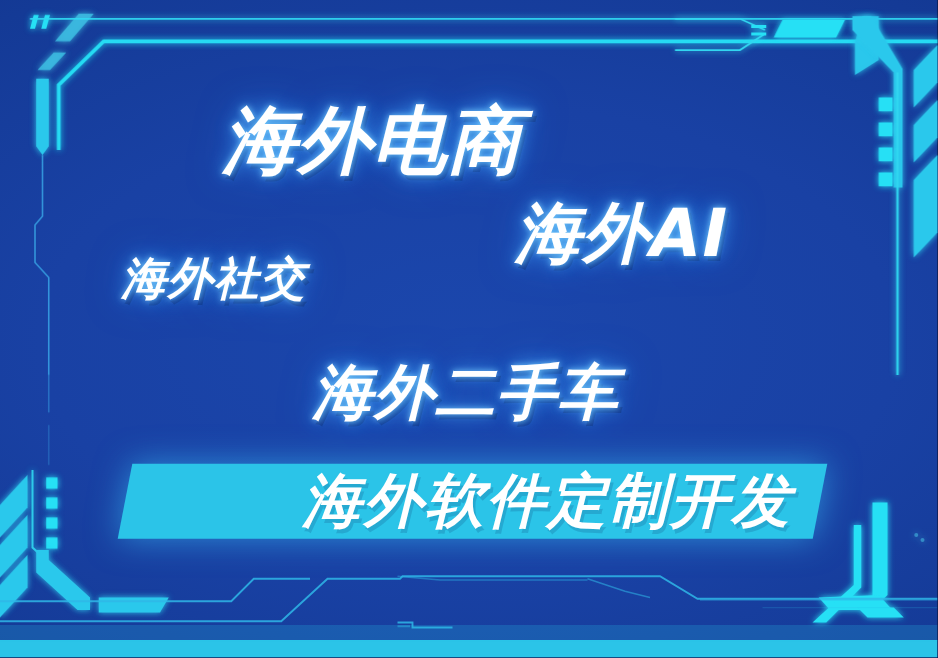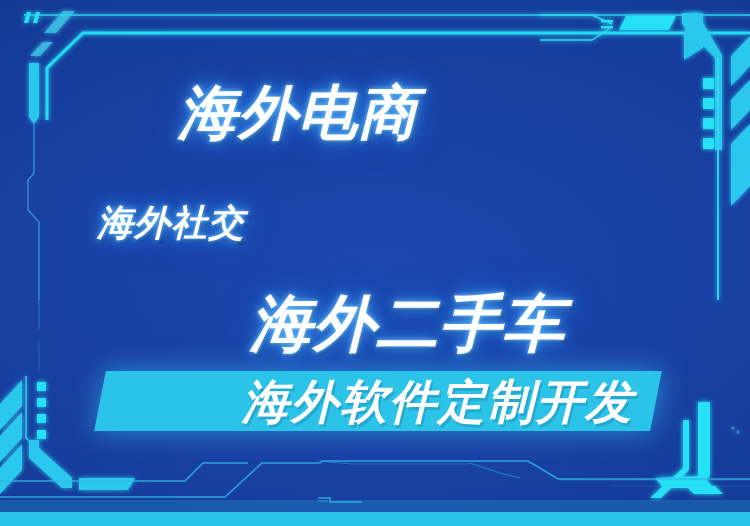--- a/index.html
+++ b/index.html
@@ -57,21 +57,21 @@
     font-size: 53px;
   }
   #line-social {
     left: 97px;
     top: 199px;
     font-size: 36px;
   }
   #line-usedcar {
     left: 250px;
     top: 282px;
-    font-size: 62px;
+    font-size: 48px;
   }
   
   #cta-bar {
     position: absolute;
     left: 100px;
     top: 371px;
     width: 556px;
     height: 60px;
     background: #2bc4e8;
     transform: skewX(-11deg);
@@ -228,20 +228,21 @@
       <path d="M610 486 L750 486" fill="none" stroke="#2fb7e8" stroke-width="1" opacity="0.2"></path>
     </g>
 
     <rect x="0" y="512" width="750" height="14" fill="#2bc4e8"></rect>
     <rect x="0" y="500" width="750" height="13" fill="#2bc4e8" opacity="0.22"></rect>
   </svg>
 
   <div class="txt-layer">
     <div class="hl" id="line-ecommerce">海外电商</div>
 
+    <div class="hl" id="line-ai">海外AI</div>
 
     <div class="hl" id="line-social">海外社交</div>
 
     <div class="hl" id="line-usedcar">海外二手车</div>
   </div>
 
   <div id="cta-bar"></div>
   <div id="cta-label">海外软件定制开发</div>
 
 </div>

